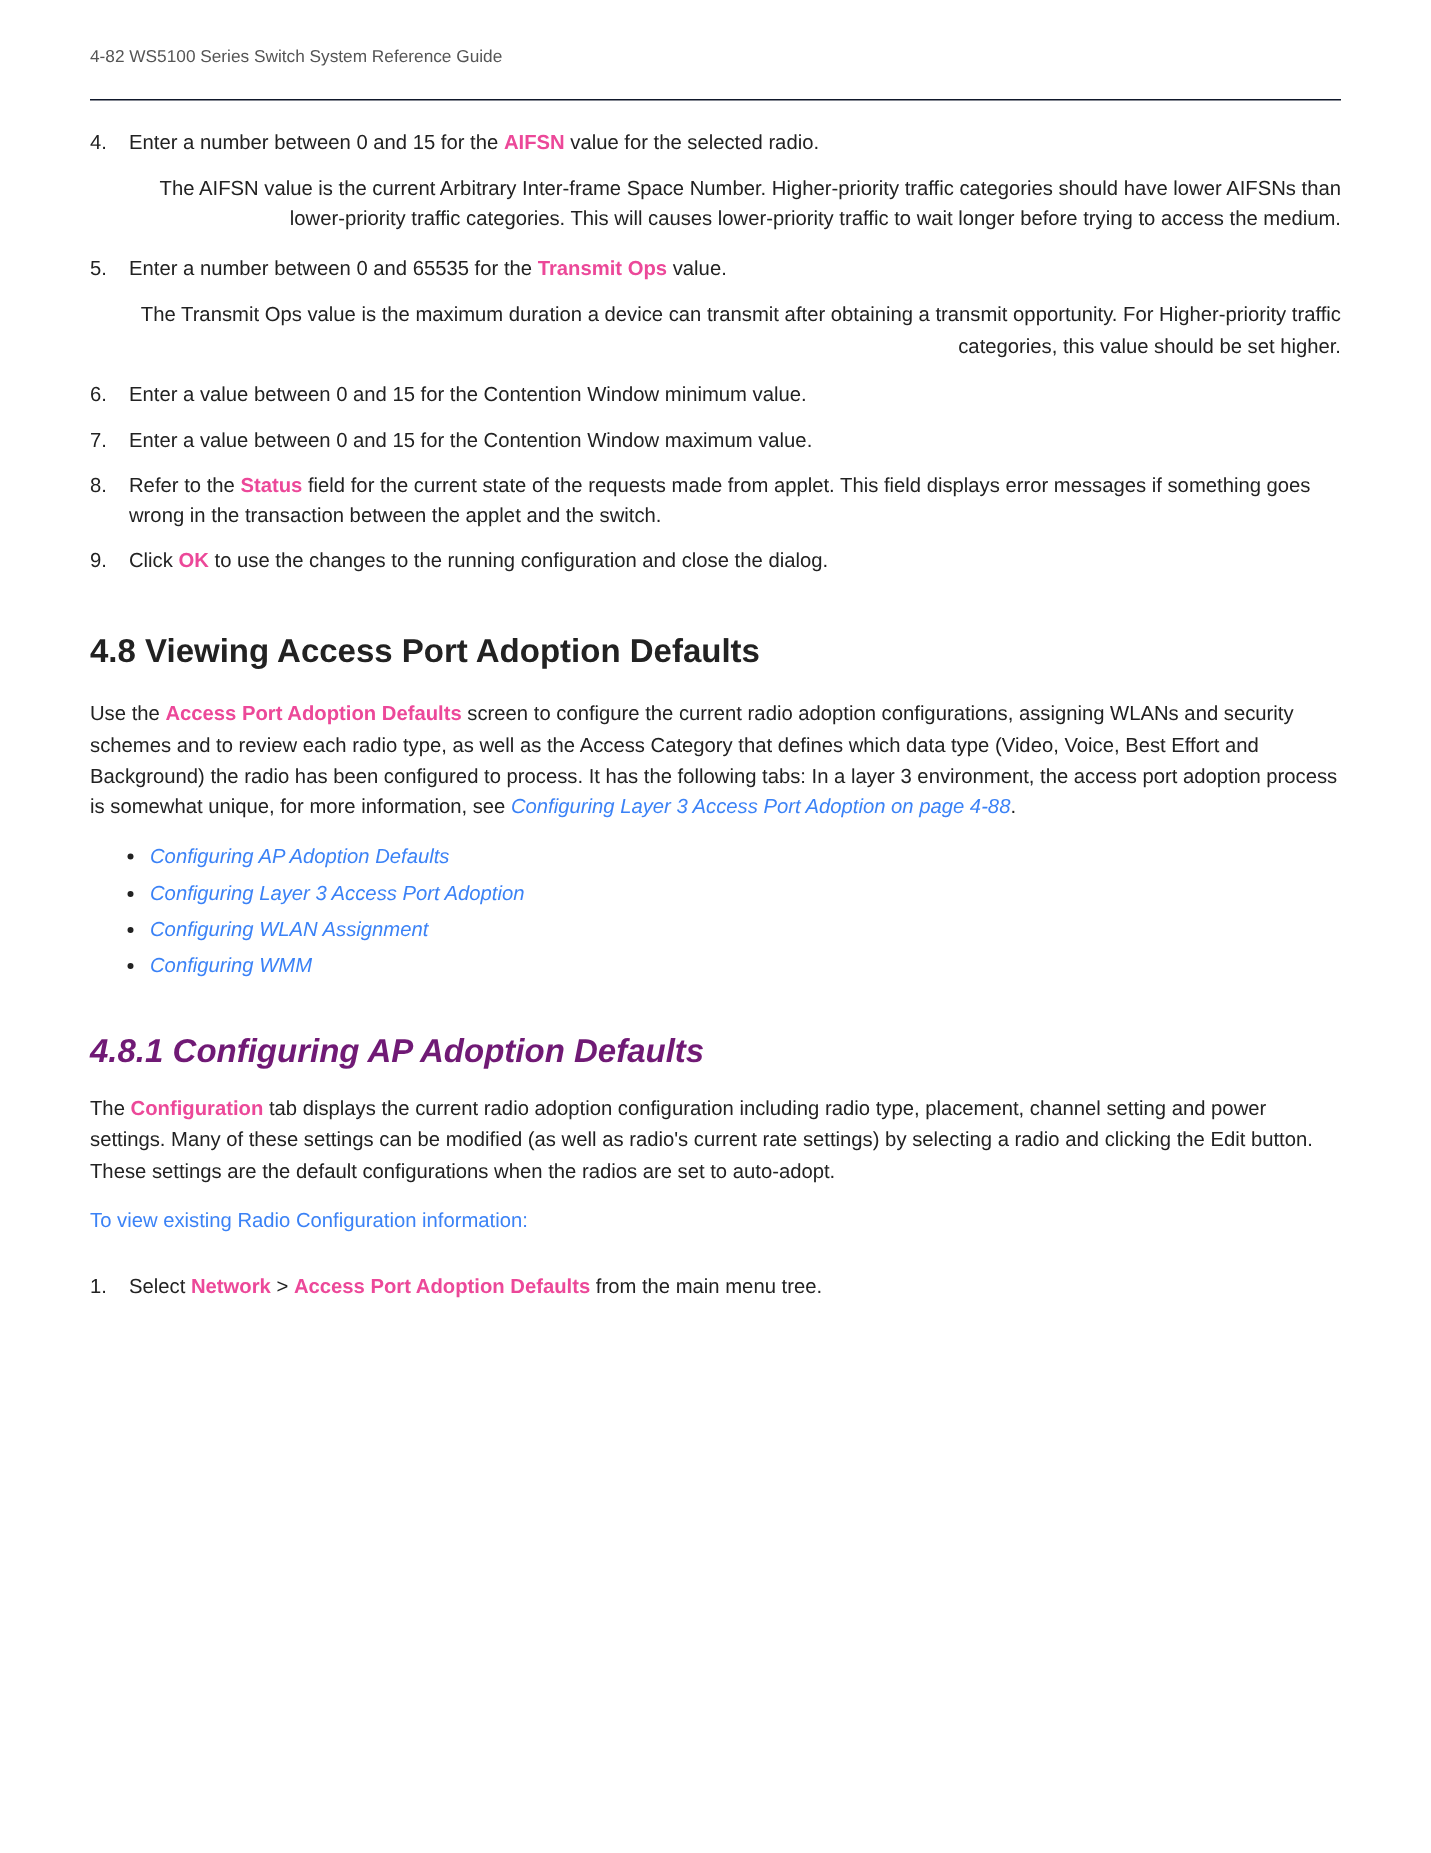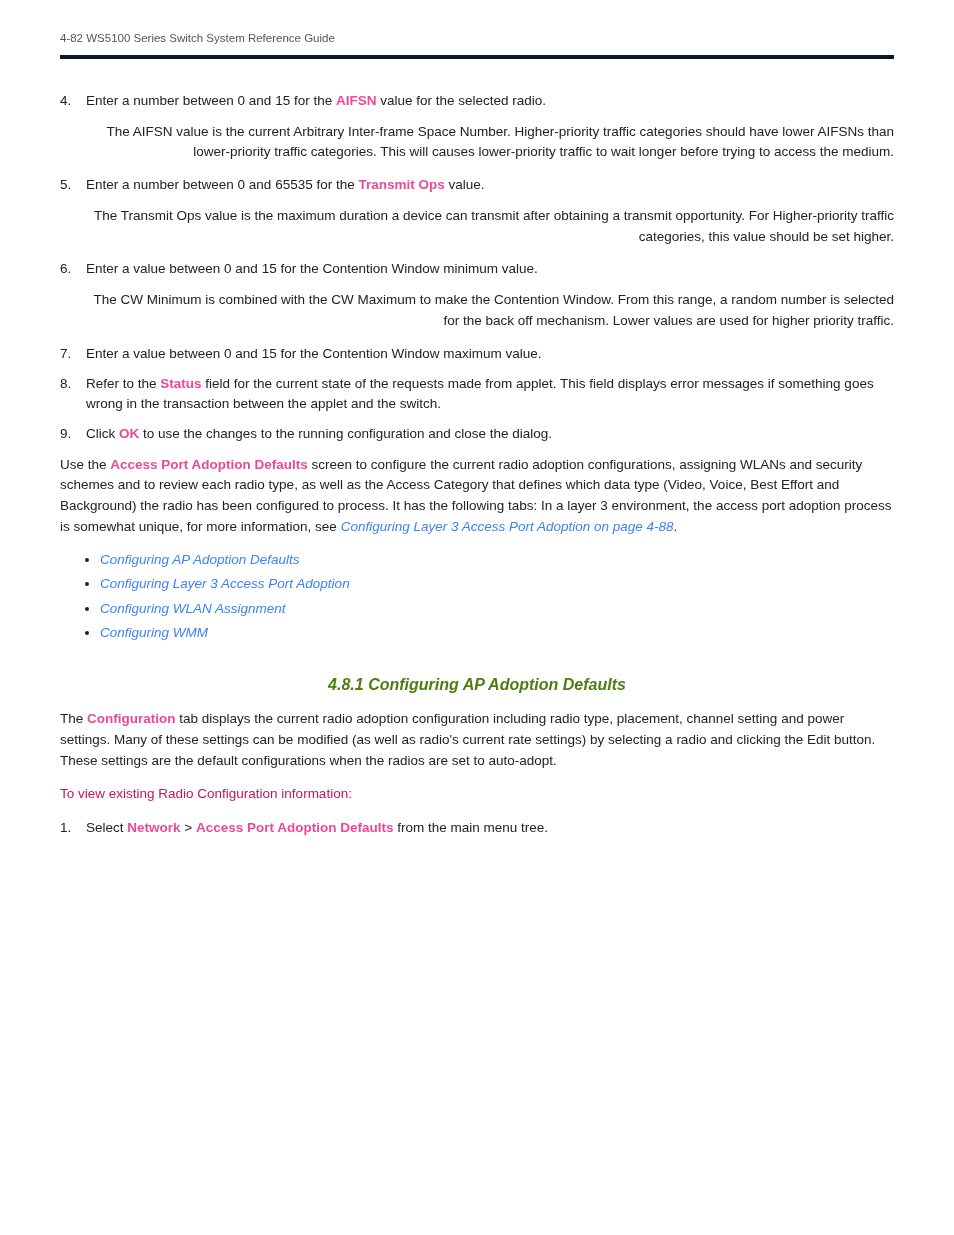--- a/index.html
+++ b/index.html
@@ -16,23 +16,23 @@
     }
     .page {
       width: 954px;
       min-height: 1235px;
       background: #ffffff;
       padding: 30px 60px 40px 60px;
     }
     .page-header {
       font-size: 11.5px;
       color: #555;
-      margin-bottom: 32px;
-      padding-bottom: 8px;
-      border-bottom: 4px solid #0f172a;
+      margin-bottom: 18px;
+      padding-bottom: 19px;
+      border-bottom: 1px solid #0f172a;
     }
     .numbered-item {
       display: flex;
       margin-bottom: 10px;
       align-items: flex-start;
     }
     .numbered-item .num {
       min-width: 26px;
       font-size: 13.5px;
       flex-shrink: 0;
@@ -54,48 +54,47 @@
       text-decoration: none;
     }
     .section-heading {
       font-size: 22px;
       font-weight: bold;
       color: #222;
       margin-top: 32px;
       margin-bottom: 16px;
     }
     .subsection-heading {
-      font-size: 16px;
+      font-size: 22px;
       font-weight: bold;
       font-style: italic;
-      color: #4d7c0f;
+      color: #701a75;
       margin-top: 26px;
       margin-bottom: 12px;
-      text-align: center;
     }
     .body-para {
       font-size: 13.5px;
       color: #222;
       line-height: 1.55;
       margin-bottom: 12px;
     }
     .bullet-list {
       margin-left: 40px;
       margin-bottom: 30px;
     }
     .bullet-list li {
       list-style: disc;
       font-size: 13.5px;
       margin-bottom: 4px;
       color: #222;
     }
     .step-intro {
       font-size: 13.5px;
-      color: #be185d;
-      margin-bottom: 14px;
+      color: #3b82f6;
+      margin-bottom: 24px;
     }
     .step-block {
       margin-bottom: 6px;
     }
     .italic-link {
       font-style: italic;
       color: #3b82f6;
       text-decoration: none;
     }
   </style>
@@ -126,21 +125,20 @@
       </span>
     </div>
     <div class="sub-para">The Transmit Ops value is the maximum duration a device can transmit after obtaining a transmit opportunity. For Higher-priority traffic categories, this value should be set higher.</div>
   </div>
 
   <div class="step-block">
     <div class="numbered-item">
       <span class="num">6.</span>
       <span class="content">Enter a value between 0 and 15 for the Contention Window minimum value.</span>
     </div>
-    <div class="sub-para">The CW Minimum is combined with the CW Maximum to make the Contention Window. From this range, a random number is selected for the back off mechanism. Lower values are used for higher priority traffic.</div>
   </div>
 
   <div class="step-block">
     <div class="numbered-item">
       <span class="num">7.</span>
       <span class="content">Enter a value between 0 and 15 for the Contention Window maximum value.</span>
     </div>
   </div>
 
   <div class="step-block">
@@ -155,20 +153,23 @@
   <div class="step-block">
     <div class="numbered-item">
       <span class="num">9.</span>
       <span class="content">
         <span>Click </span><a class="link-bold">OK</a><span> to use the changes to the running configuration and close the dialog.</span>
       </span>
     </div>
   </div>
 
 
+  <div class="section-heading">
+    <span>4.8  Viewing Access Port Adoption Defaults</span>
+  </div>
 
   <div class="body-para">
     <span>Use the </span><a class="link-bold">Access Port Adoption Defaults</a><span> screen to configure the current radio adoption configurations, assigning WLANs and security schemes and to review each radio type, as well as the Access Category that defines which data type (Video, Voice, Best Effort and Background) the radio has been configured to process. It has the following tabs: In a layer 3 environment, the access port adoption process is somewhat unique, for more information, see </span><a class="italic-link">Configuring Layer 3 Access Port Adoption on page 4-88</a><span>.</span>
   </div>
 
   <ul class="bullet-list">
     <li>
       <a class="italic-link">Configuring AP Adoption Defaults</a>
     </li>
     <li>

